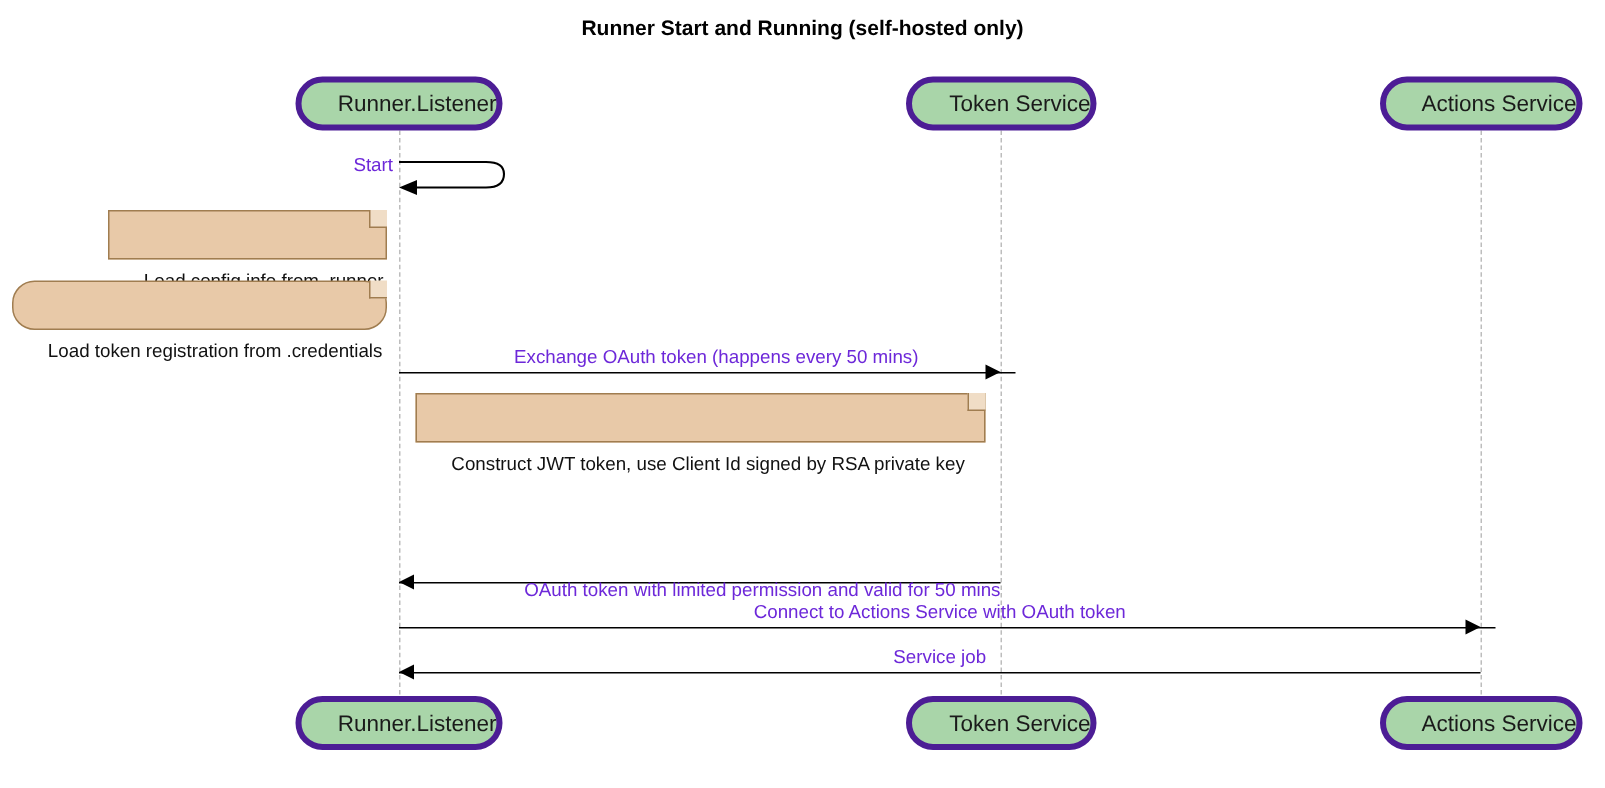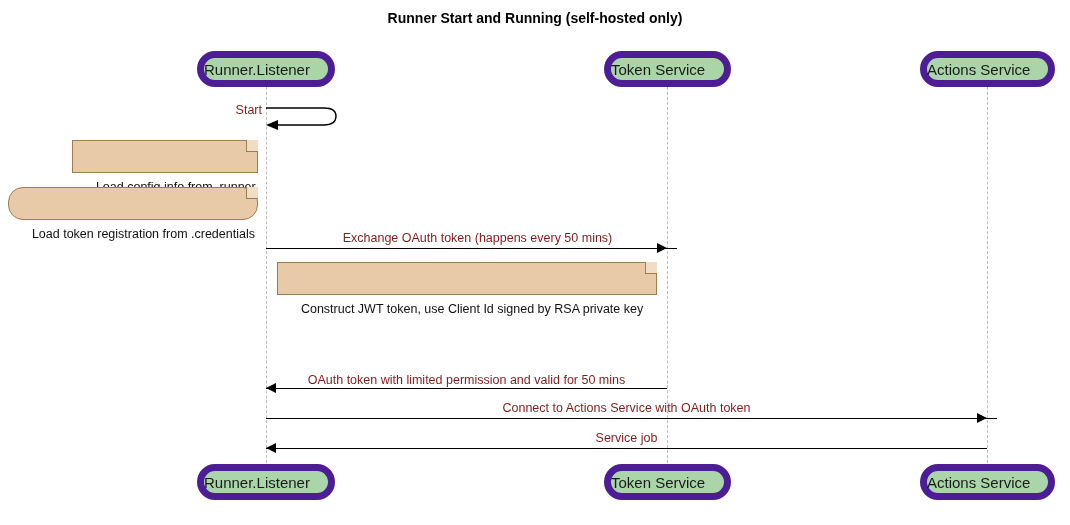--- a/index.html
+++ b/index.html
@@ -18,22 +18,22 @@
     text-align:center;
     font-size:14px; font-weight:bold; color:#000;
     white-space:nowrap;
   }
 
   .participant {
     position:absolute;
     height:36px;
     border-radius:18px;
     background:#a9d5a9;
-    border:7px solid #4c1d95;
-    display:flex; align-items:center; justify-content:flex-start;
+    border:4px solid #4c1d95;
+    display:flex; align-items:center; justify-content:flex-end;
     font-size:15px; color:#1a1a1a;
     box-sizing:border-box;
     white-space:nowrap;
   }
 
   .lifeline {
     position:absolute;
     width:0; border-left:1px dashed #bdbdbd;
   }
 
@@ -64,21 +64,21 @@
     position:absolute;
     width:0; height:0;
     border-top:5px solid transparent;
     border-bottom:5px solid transparent;
   }
   .arrowhead.right { border-left:10px solid #000; }
   .arrowhead.left  { border-right:10px solid #000; }
 
   .msg-label {
     position:absolute;
-    font-size:12.5px; color:#7f1d1d;
+    font-size:12.5px; color:#6d28d9;
     white-space:nowrap;
     text-align:center;
   }
 
   .selfloop { position:absolute; }
   .selfloop svg { display:block; }
 </style>
 </head>
 <body>
 
@@ -123,21 +123,21 @@
   <div class="msg-label" style="left:277px; top:231px; width:401px;">Exchange OAuth token (happens every 50 mins)</div>
 
   <div class="note" style="left:277px; top:262px; width:380px; height:33px;">
     <span class="fold"></span>
     <span>Construct JWT token, use Client Id signed by RSA private key</span>
   </div>
 
 
   <div class="msg-line" style="left:266px; top:388px; width:401px;"></div>
   <div class="arrowhead left" style="left:266px; top:383px;"></div>
-  <div class="msg-label" style="left:266px; top:373px; width:401px;">OAuth token with limited permission and valid for 50 mins</div>
+  <div class="msg-label" style="left:266px; top:386px; width:401px;text-align:right;">OAuth token with limited permission and valid for 50 mins</div>
 
   <div class="msg-line" style="left:266px; top:418px; width:731px;"></div>
   <div class="arrowhead right" style="left:977px; top:413px;"></div>
   <div class="msg-label" style="left:266px; top:401px; width:721px;">Connect to Actions Service with OAuth token</div>
 
   <div class="msg-line" style="left:266px; top:448px; width:721px;"></div>
   <div class="arrowhead left" style="left:266px; top:443px;"></div>
   <div class="msg-label" style="left:266px; top:431px; width:721px;">Service job</div>
 
   <div class="participant" style="left:197px; top:464px; width:138px;">

